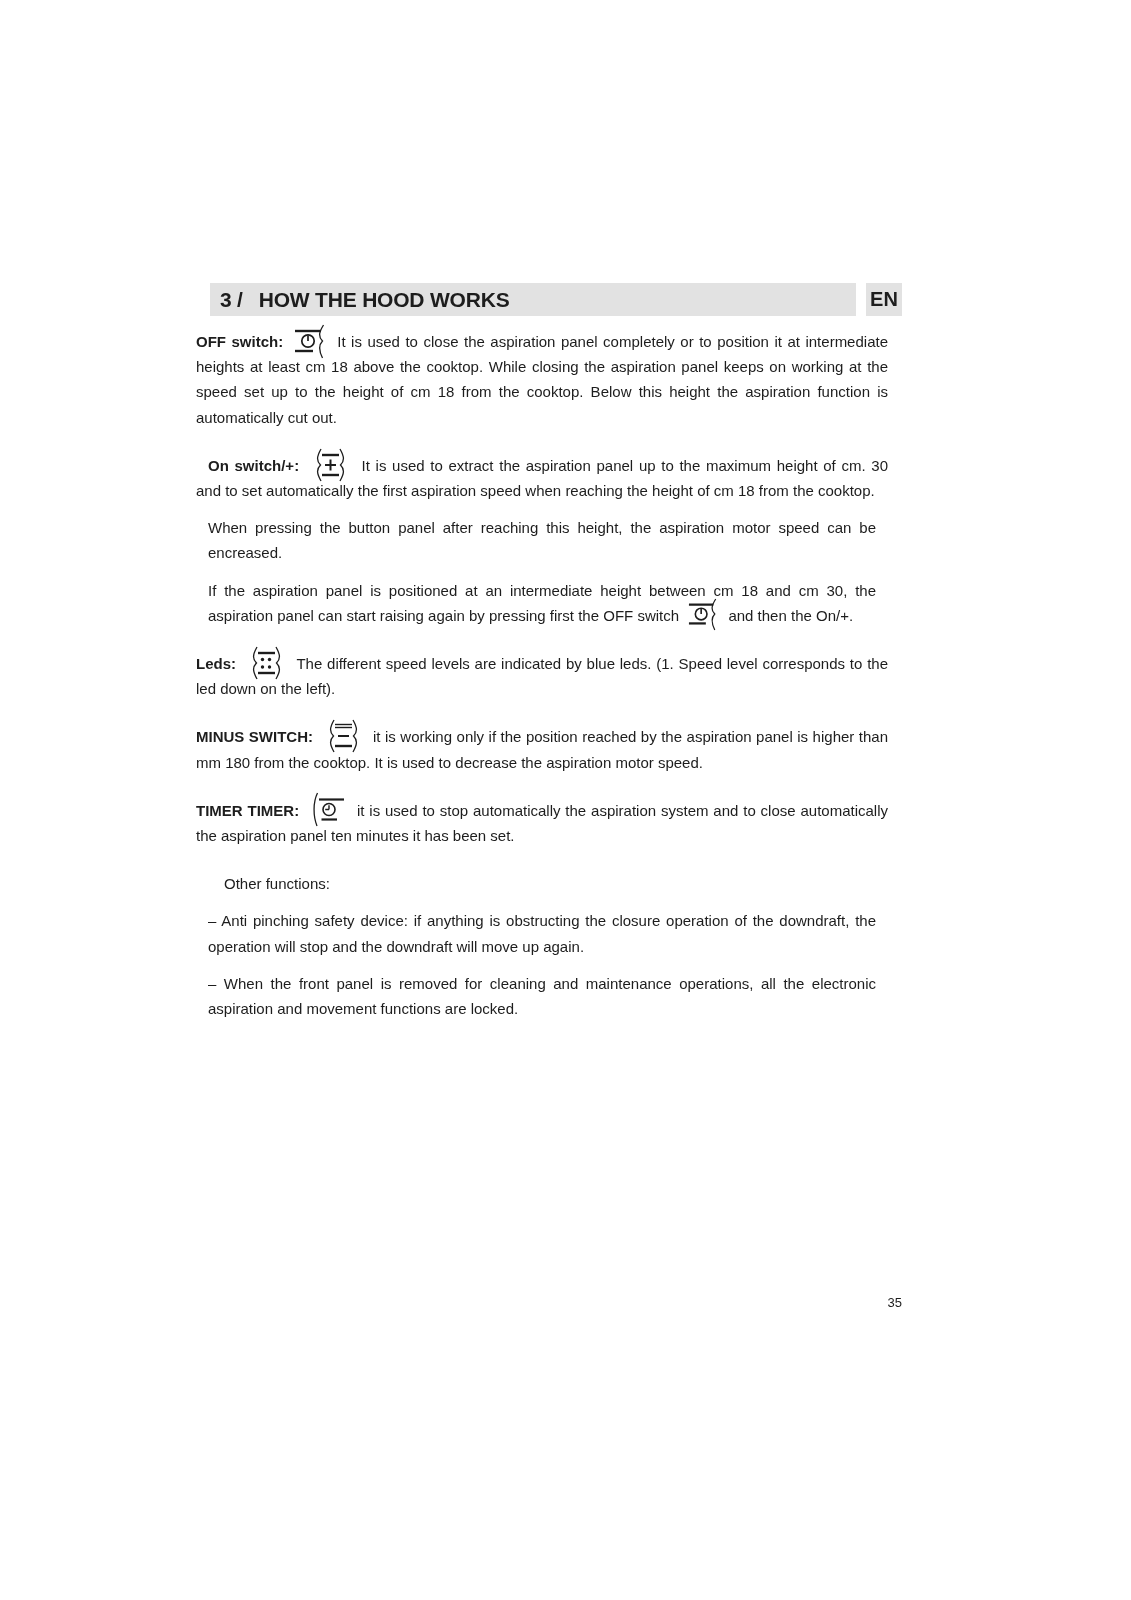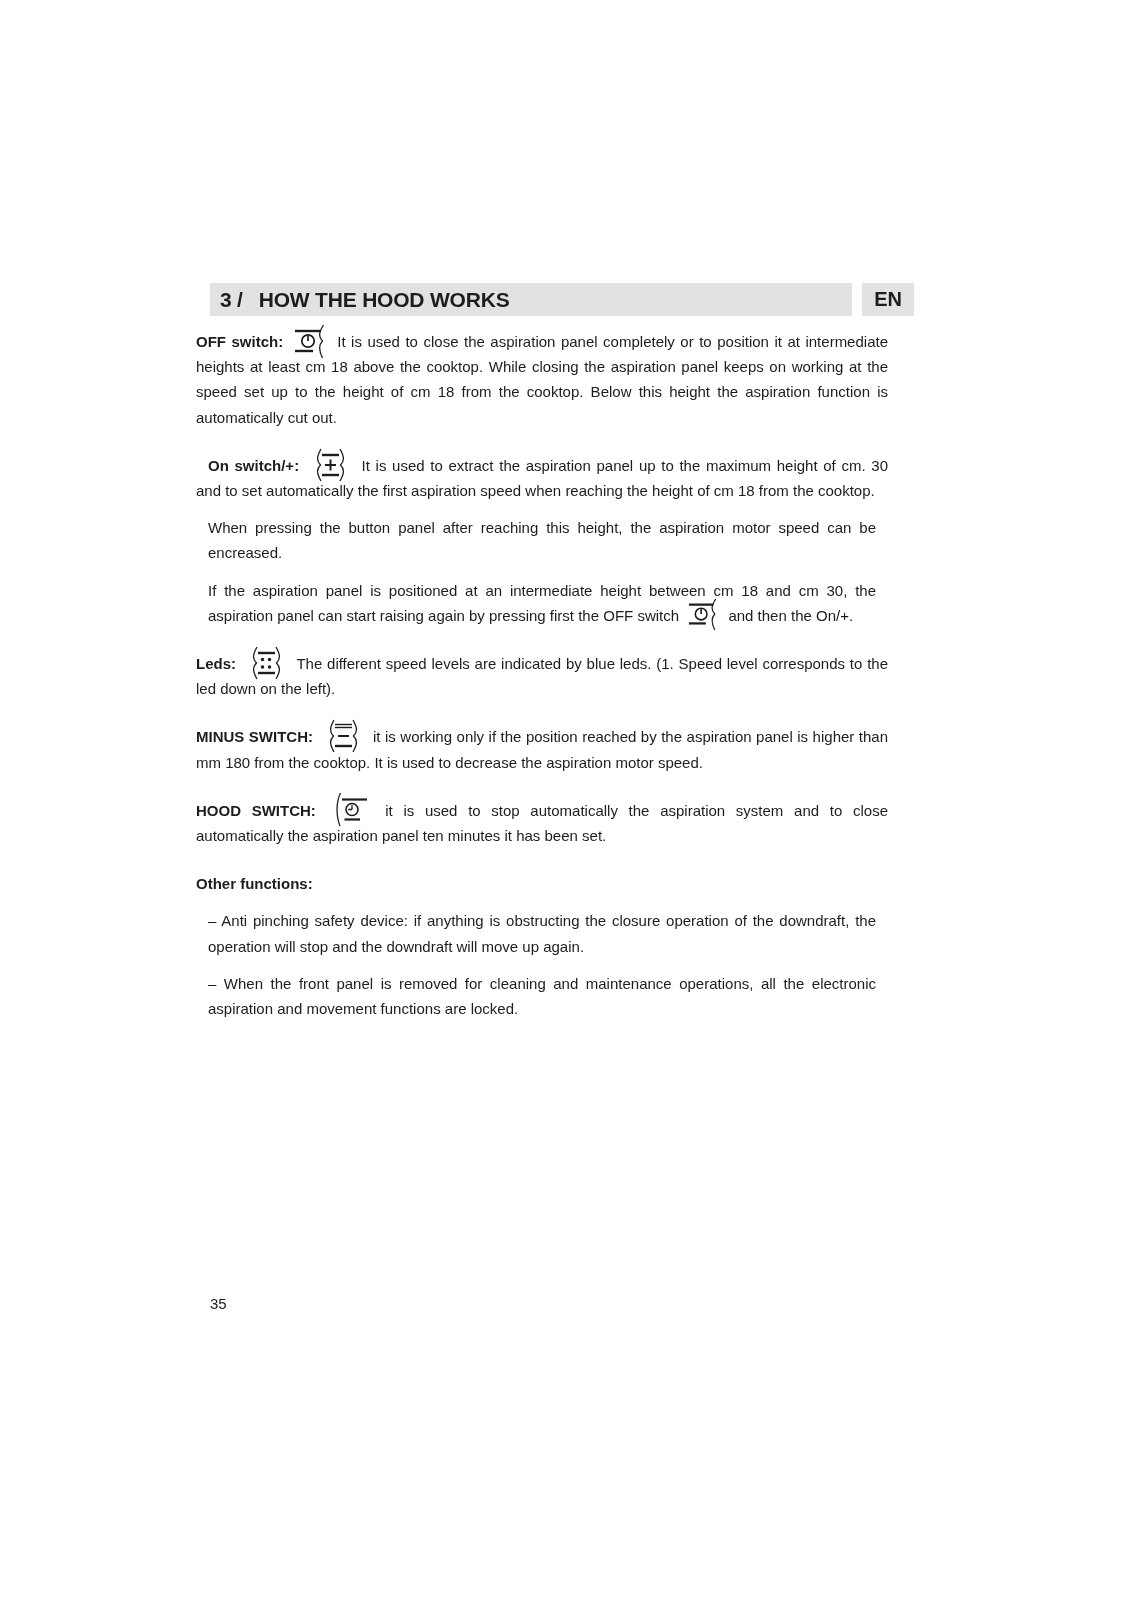--- a/index.html
+++ b/index.html
@@ -16,40 +16,40 @@
     display:flex;align-items:stretch;
   }
   .header-bar{
     width:646px;background:#e2e2e2;
     display:flex;align-items:center;
     padding-left:10px;box-sizing:border-box;
     font-size:21px;font-weight:bold;letter-spacing:-0.2px;
   }
   .header-num{margin-right:16px;}
   .lang-badge{
-    width:52px;margin-left:10px;background:#e2e2e2;
+    width:36px;margin-left:10px;background:#e2e2e2;
     display:flex;align-items:center;justify-content:center;
     font-size:20px;font-weight:bold;
   }
   .content{
     position:absolute;left:196px;top:329px;width:692px;
     font-size:15px;line-height:25.2px;text-align:justify;
   }
   .para{margin:0 0 23px 0;}
   .sub{margin:12px;}
   b{font-weight:bold;}
-  .heading{font-weight:bold;}
+  .heading{font-weight:normal;margin-left:28px;}
   .icon{
     display:inline-block;vertical-align:middle;
     margin:-9px 5px -9px 5px;position:relative;top:-2px;
   }
   .icon svg{display:block;overflow:visible;}
   .page-num{
     position:absolute;left:210px;top:1295px;width:692px;
-    text-align:left;font-size:15px;
+    text-align:right;font-size:13px;
   }
   .defs{position:absolute;width:0;height:0;overflow:hidden;}
 </style>
 </head>
 <body>
 
 <svg class="defs" xmlns="http://www.w3.org/2000/svg" aria-hidden="true">
   <defs>
     <g id="sym-off">
       <path d="M1 7 H27" stroke="#1d1d1d" stroke-width="2.4" fill="none"></path>
@@ -141,21 +141,21 @@
 
     <p class="para">
       <b>MINUS SWITCH:</b>
       <span class="icon"><svg width="41" height="34" viewBox="0 0 41 34">
             <use href="#sym-minus"></use>
           </svg></span>
       <span>it is working only if the position reached by the aspiration panel is higher than mm 180 from the cooktop. It is used to decrease the aspiration motor speed.</span>
     </p>
 
     <p class="para">
-      <b>HOOD SWITCH:</b>
+      <b>TIMER TIMER:</b>
       <span class="icon"><svg width="38" height="35" viewBox="0 0 38 35">
             <use href="#sym-timer"></use>
           </svg></span>
       <span>it is used to stop automatically the aspiration system  and to close automatically the aspiration panel ten minutes it has been set.</span>
     </p>
 
     <p class="para">
       <span style="display:block" class="heading">Other functions:</span>
       <span style="display:block" class="sub">– Anti pinching safety device: if anything is obstructing the closure operation of the downdraft, the operation will stop and the downdraft will move up again.</span>
       <span style="display:block" class="sub">– When the front panel is removed for cleaning and maintenance operations, all the electronic aspiration and movement functions are locked.</span>

